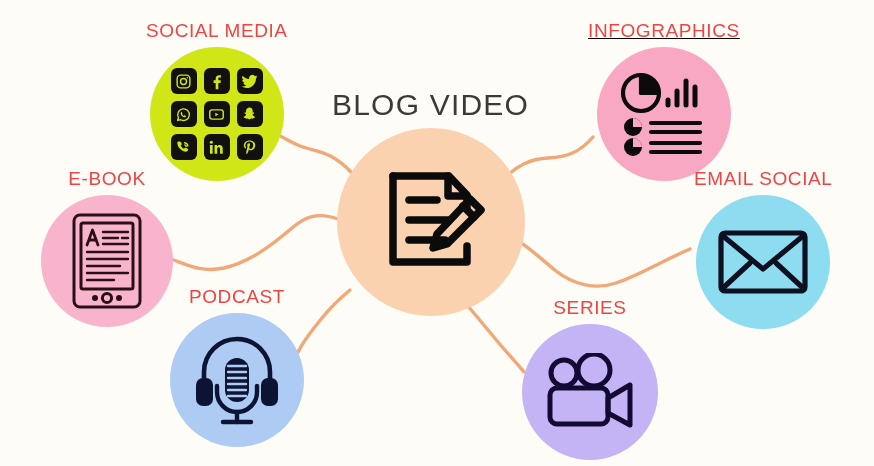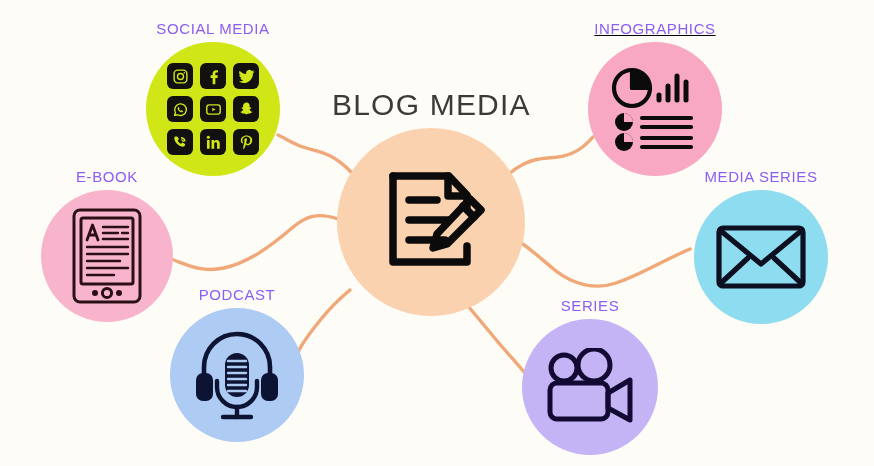--- a/index.html
+++ b/index.html
@@ -29,23 +29,23 @@
     height: 466px;
     pointer-events: none;
   }
   .node {
     position: absolute;
     display: flex;
     flex-direction: column;
     align-items: center;
   }
   .node-label {
-    font-size: 15px;
+    font-size: 19px;
     letter-spacing: 0.6px;
-    color: #8b5cf6;
+    color: #ef4444;
     white-space: nowrap;
     text-align: center;
     font-weight: 400;
     margin-bottom: 5px;
     font-family: "Liberation Sans", sans-serif;
   }
   .bubble {
     border-radius: 50%;
     display: flex;
     align-items: center;
@@ -126,21 +126,21 @@
 
       <path d="M 512 237 C 528 246, 540 258, 556 271 C 574 285, 596 290, 616 283 C 640 275, 662 261, 690 249"></path>
 
       <path d="M 350 290 C 338 300, 330 308, 322 318 C 312 330, 304 340, 298 352"></path>
 
       <path d="M 468 306 C 478 318, 488 330, 498 342 C 508 354, 516 362, 524 372"></path>
     </g>
   </svg>
 
   <div class="node" id="node-center">
-    <div class="node-label">BLOG MEDIA</div>
+    <div class="node-label">BLOG VIDEO</div>
     <div class="bubble" style="background:#fbd2b0">
       <svg width="120" height="120" viewBox="0 0 120 120" fill="none" stroke="#0b0b0b" stroke-width="7.5" stroke-linecap="round" stroke-linejoin="round">
 
         <path d="M 22 14 L 78 14 L 96 33 L 96 46"></path>
         <path d="M 22 14 L 22 100 L 96 100 L 96 84"></path>
         <path d="M 77 14 L 77 34 L 96 34"></path>
 
         <path d="M 38 38 L 66 38"></path>
         <path d="M 38 58 L 78 58"></path>
         <path d="M 38 78 L 74 78"></path>
@@ -272,21 +272,21 @@
         <path d="M 17 68 L 44 68" stroke-width="2.4"></path>
 
         <circle cx="25" cy="86" r="3" fill="#2a1016" stroke="none"></circle>
         <circle cx="37" cy="86" r="4.6"></circle>
         <circle cx="49" cy="86" r="3" fill="#2a1016" stroke="none"></circle>
       </svg>
     </div>
   </div>
 
   <div class="node" id="node-email">
-    <div class="node-label">MEDIA SERIES</div>
+    <div class="node-label">EMAIL SOCIAL</div>
     <div class="bubble" style="background:#8ddcef">
       <svg width="92" height="70" viewBox="0 0 92 70" fill="none" stroke="#0c1020" stroke-width="5.2" stroke-linecap="round" stroke-linejoin="round">
         <rect x="4" y="6" width="84" height="58" rx="4"></rect>
         <path d="M 6 9 L 46 42 L 86 9"></path>
         <path d="M 6 61 L 33 36"></path>
         <path d="M 86 61 L 59 36"></path>
       </svg>
     </div>
   </div>
 

